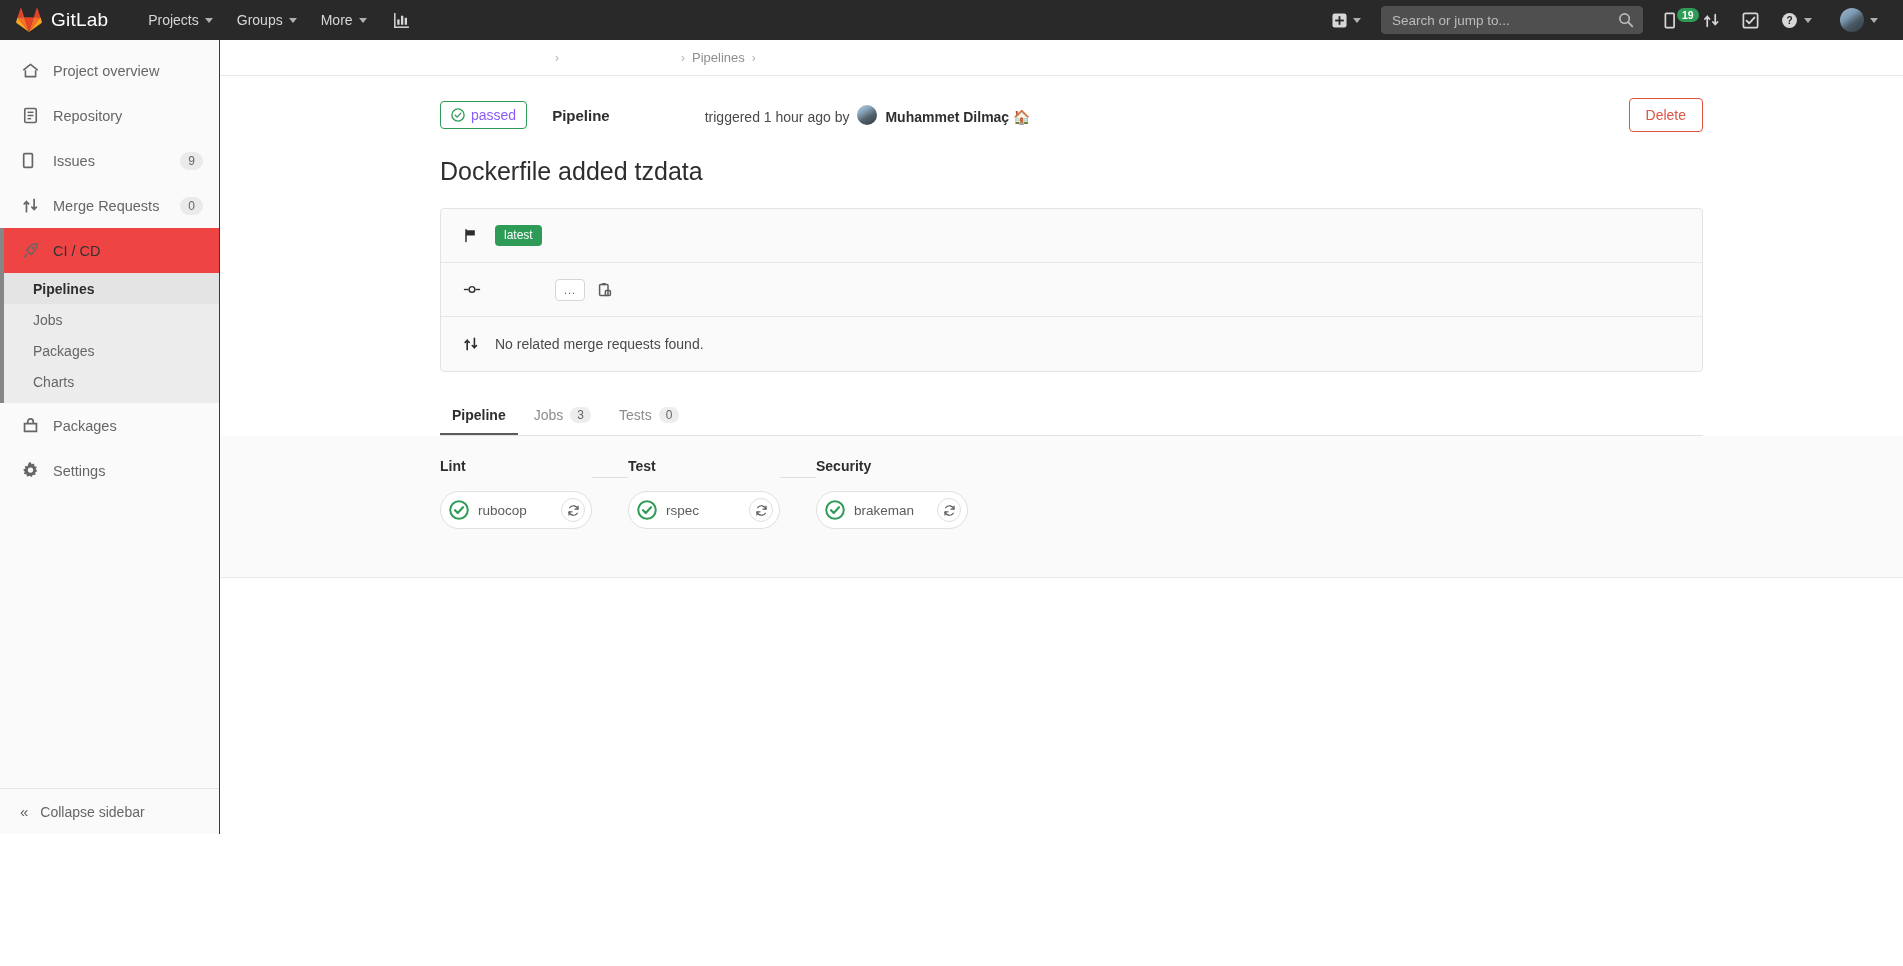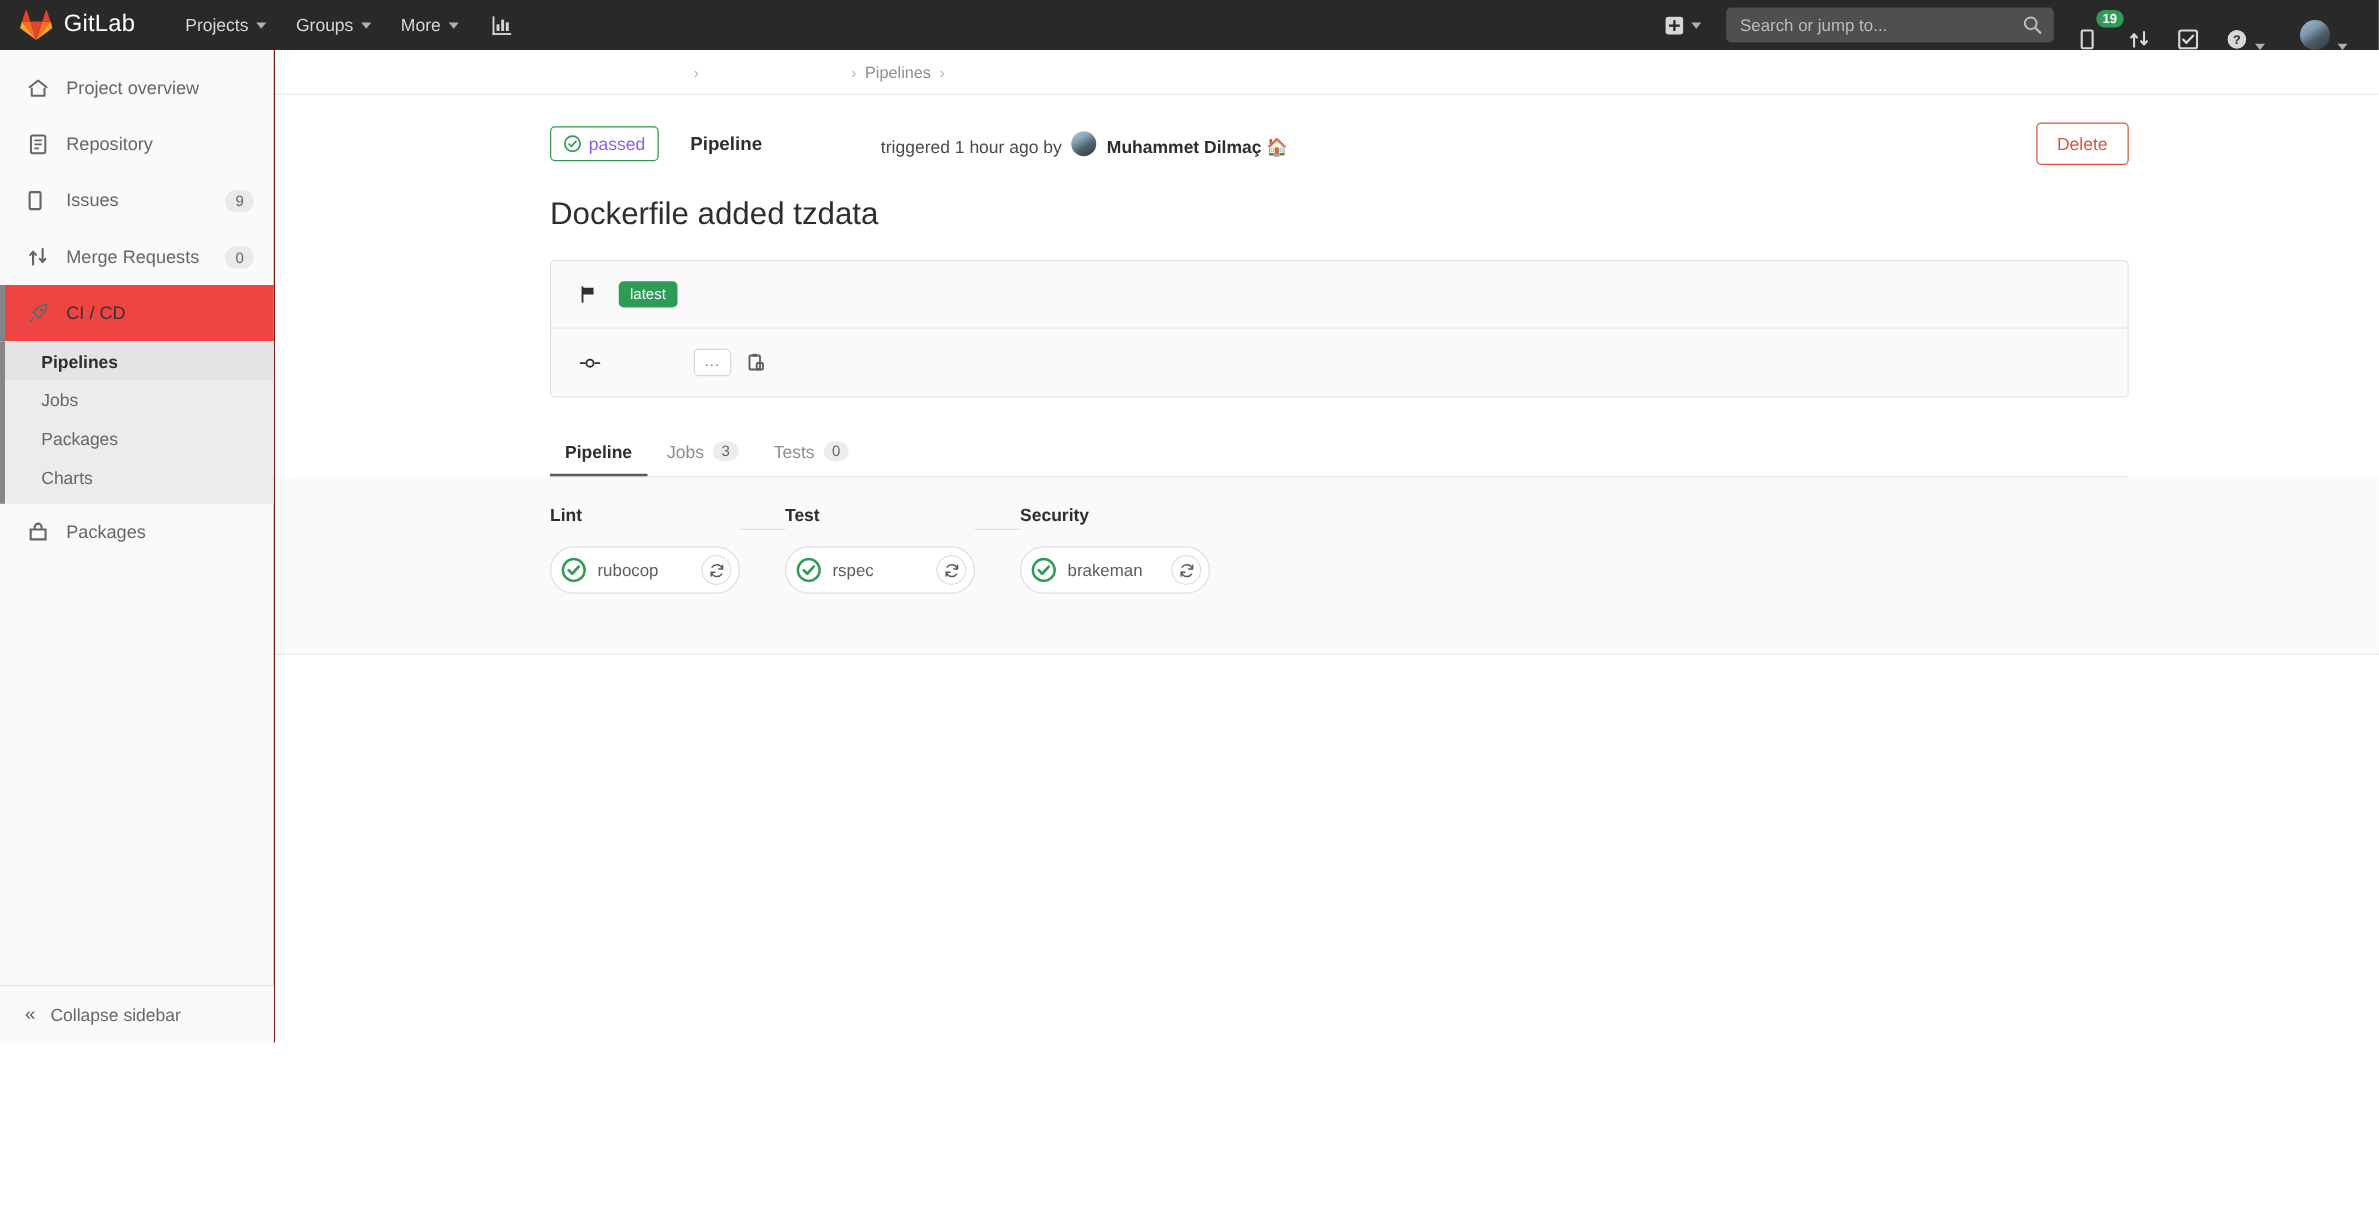--- a/index.html
+++ b/index.html
@@ -52,21 +52,21 @@
     background: #4f4f4f; border: 1px solid #4f4f4f; border-radius: 4px;
     color: #fff; font-size: 13.5px; padding: 0 30px 0 10px;
     font-family: "Liberation Sans", sans-serif;
     outline: none;
   }
   .search-input::placeholder { color: #bcbcbc; }
   .search-ico {
     position:absolute; right: 9px; top: 6px; pointer-events:none;
   }
   .nav-ico {
-    position: relative; padding: 0 11px; display:flex; align-items:flex-end;
+    position: relative; padding: 0 11px; display:flex; align-items:center;
     height: 40px; cursor: pointer;
   }
   .badge-count {
     position: absolute; top: 8px; left: 24px;
     background: #2e9b57; color: #fff;
     font-size: 10.5px; font-weight: 700; line-height: 14px;
     border-radius: 8px; padding: 0 5px; min-width: 19px; text-align:center;
   }
   .avatar-nav {
     width: 24px; height: 24px; border-radius: 50%;
@@ -405,20 +405,29 @@
     <div class="side-item">
       <span class="ico">
         <svg width="17" height="17" viewBox="0 0 16 16">
           <path d="M2.4 6.2h11.2v7.4H2.4z" fill="none" stroke="#666" stroke-width="1.6"></path>
           <path d="M5.4 6.2V4.4a2.6 2.6 0 015.2 0v1.8" fill="none" stroke="#666" stroke-width="1.6"></path>
         </svg>
       </span>
       <span class="side-label">Packages</span>
     </div>
 
+    <div class="side-item">
+      <span class="ico">
+        <svg width="17" height="17" viewBox="0 0 16 16">
+          <path fill="#666" d="M8 0l1.1 2.1 2.3-.6.3 2.4 2.3.7-1.1 2.1 1.5 1.8-2 1.3.3 2.4-2.4-.2-1.2 2.1L7 12.9l-2.3 1-.5-2.3-2.4-.4.8-2.2L1 7.2l2.1-1.1-.3-2.4 2.4.3L6.3.7z"></path>
+          <circle cx="8" cy="7.6" r="2.5" fill="#fafafa"></circle>
+        </svg>
+      </span>
+      <span class="side-label">Settings</span>
+    </div>
 
   </div>
 
   <div class="side-collapse">
     <span class="chev">«</span>
     <span>Collapse sidebar</span>
   </div>
 </div>
 
 <div class="main">
@@ -478,20 +487,29 @@
         <span class="ellipsis-btn">...</span>
         <span class="clip-btn">
           <svg width="16" height="16" viewBox="0 0 16 16">
             <rect x="2.6" y="2.4" width="8.4" height="11.2" rx="1" fill="none" stroke="#5c5c5c" stroke-width="1.5"></rect>
             <rect x="5" y="0.9" width="3.6" height="2.4" rx=".7" fill="#5c5c5c"></rect>
             <rect x="8.4" y="8.4" width="5" height="5.2" rx="1" fill="none" stroke="#5c5c5c" stroke-width="1.5"></rect>
           </svg>
         </span>
       </div>
 
+      <div class="info-row">
+        <span class="ico">
+          <svg width="16" height="16" viewBox="0 0 16 16">
+            <path d="M4.2 13.8V4.4M4.2 4.2L2.1 6.5M4.2 4.2l2.1 2.3" stroke="#2e2e2e" stroke-width="1.6" fill="none" stroke-linecap="round"></path>
+            <path d="M11.4 2.2v9.4M11.4 11.8l2.1-2.3M11.4 11.8L9.3 9.5" stroke="#2e2e2e" stroke-width="1.6" fill="none" stroke-linecap="round"></path>
+          </svg>
+        </span>
+        <span>No related merge requests found.</span>
+      </div>
 
     </div>
 
     <div class="tabs">
       <div class="tab active">
         <span>Pipeline</span>
       </div>
       <div class="tab">
         <span>Jobs</span>
         <span class="tab-count">3</span>

